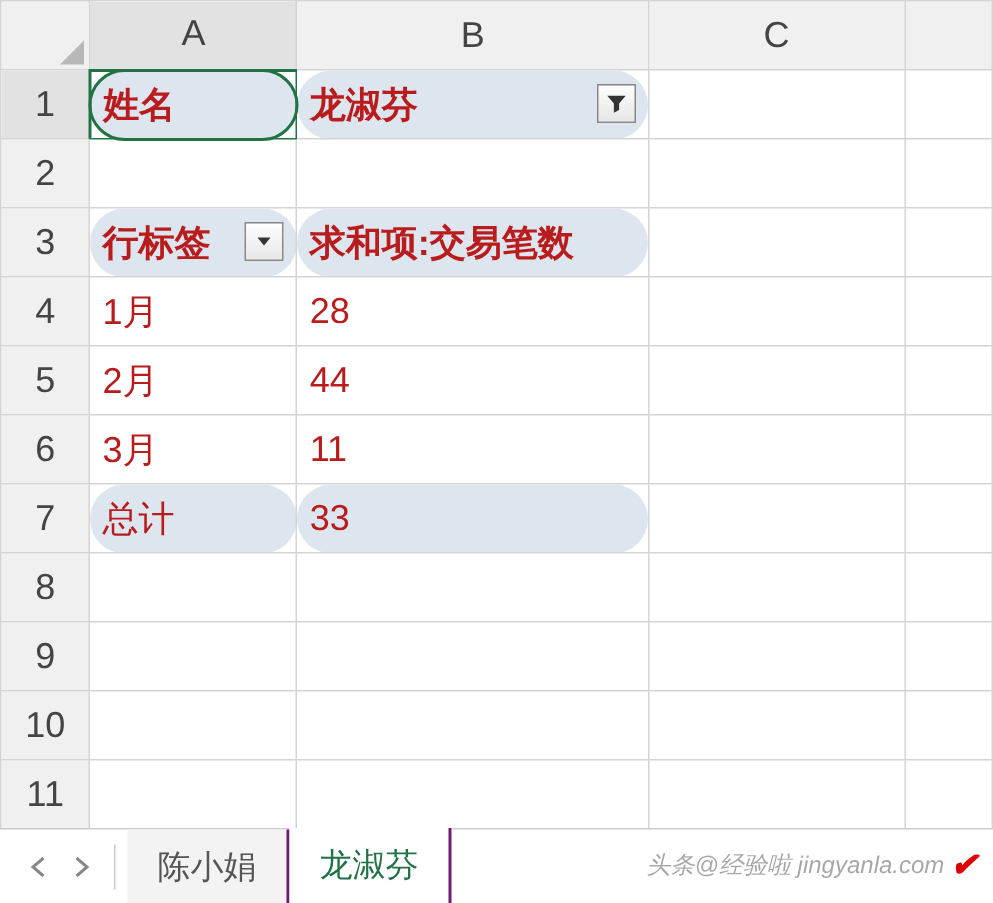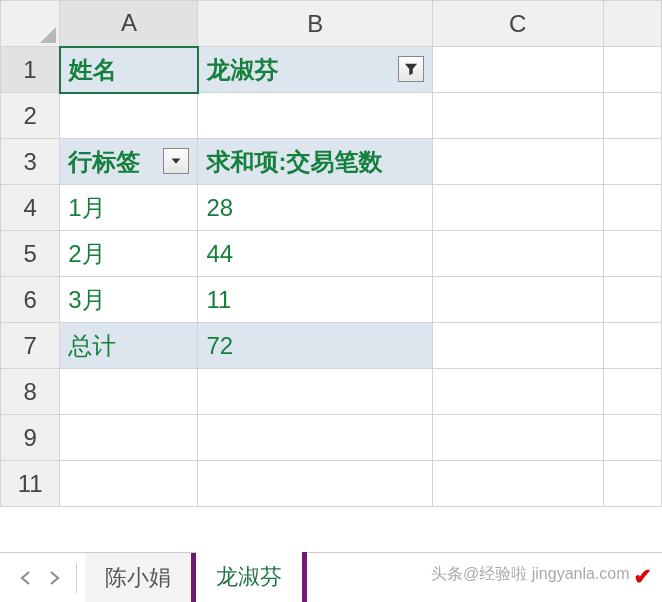--- a/index.html
+++ b/index.html
@@ -59,21 +59,21 @@
       border-right: 1px solid #bfbfbf;
     }
     .rowhead.active {
       background: #e2e2e2;
       border-right: 2px solid #217346;
     }
     .colA { width: 140px; }
     .colB { width: 236px; }
     .colC { width: 176px; }
     .colD { width: 60px; }
-    .cell { background: #fff; color: #15803d; }
+    .cell { background: #fff; color: #b91c1c; border-radius: 23px; }
     .active-cell {
       outline: 2px solid #217346;
       outline-offset: -1px;
       border: 1px solid #217346 !important;
     }
     .pivot-header {
       background: #dde6ef;
       font-weight: bold;
     }
     .pivot-total {
@@ -127,42 +127,44 @@
       justify-content: center;
       color: #888;
     }
     .tab-sep {
       width: 1px; height: 30px;
       background: #ccc;
       margin: 0 8px;
     }
     .tab {
       padding: 10px 20px;
-      border-right: 5px solid #701a75;
+      border-right: 2px solid #701a75;
       background: #fff;
       color: #333;
       white-space: nowrap;
     }
     .tab:first-of-type { border-left: 1px solid #ccc; }
     .tab.active {
       background: #fff;
       color: #217346;
       border-bottom: 3px solid #fff;
       position: relative;
       top: 1px;
     }
     .tab.inactive { background: #f3f3f3; color: #555; }
     .watermark {
       position: absolute;
       right: 10px; bottom: 12px;
       font-size: 16px;
       color: rgba(0,0,0,0.35);
       display: flex;
+      align-items: center;
       gap: 4px;
       pointer-events: none;
+      font-style: italic;
     }
     .check {
       color: #d00;
       font-weight: bold;
       font-size: 22px;
     }
   </style>
 </head>
 <body>
 
@@ -229,33 +231,40 @@
   <tr>
     <td class="rowhead">6</td>
     <td class="cell">3月</td>
     <td class="cell num">11</td>
     <td class="cell"></td>
     <td class="cell"></td>
   </tr>
   <tr>
     <td class="rowhead">7</td>
     <td class="cell pivot-total">总计</td>
-    <td class="cell pivot-total num">72</td>
+    <td class="cell pivot-total num">33</td>
     <td class="cell"></td>
     <td class="cell"></td>
   </tr>
   <tr>
     <td class="rowhead">8</td>
     <td class="cell"></td>
     <td class="cell"></td>
     <td class="cell"></td>
     <td class="cell"></td>
   </tr>
   <tr>
     <td class="rowhead">9</td>
+    <td class="cell"></td>
+    <td class="cell"></td>
+    <td class="cell"></td>
+    <td class="cell"></td>
+  </tr>
+  <tr>
+    <td class="rowhead">10</td>
     <td class="cell"></td>
     <td class="cell"></td>
     <td class="cell"></td>
     <td class="cell"></td>
   </tr>
   <tr>
     <td class="rowhead">11</td>
     <td class="cell"></td>
     <td class="cell"></td>
     <td class="cell"></td>

